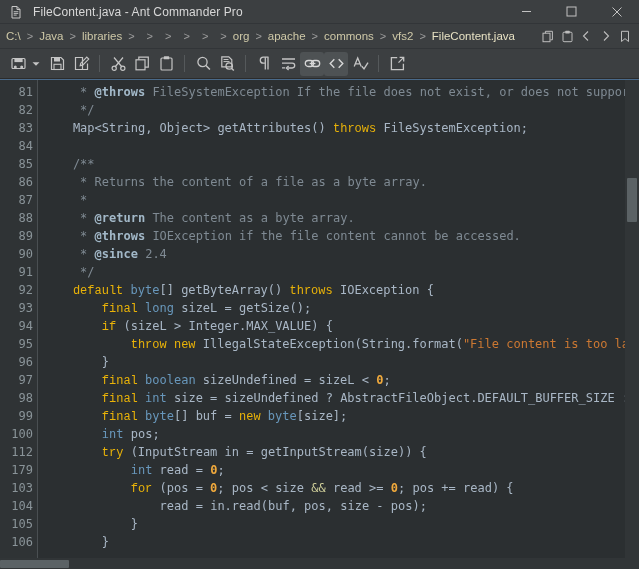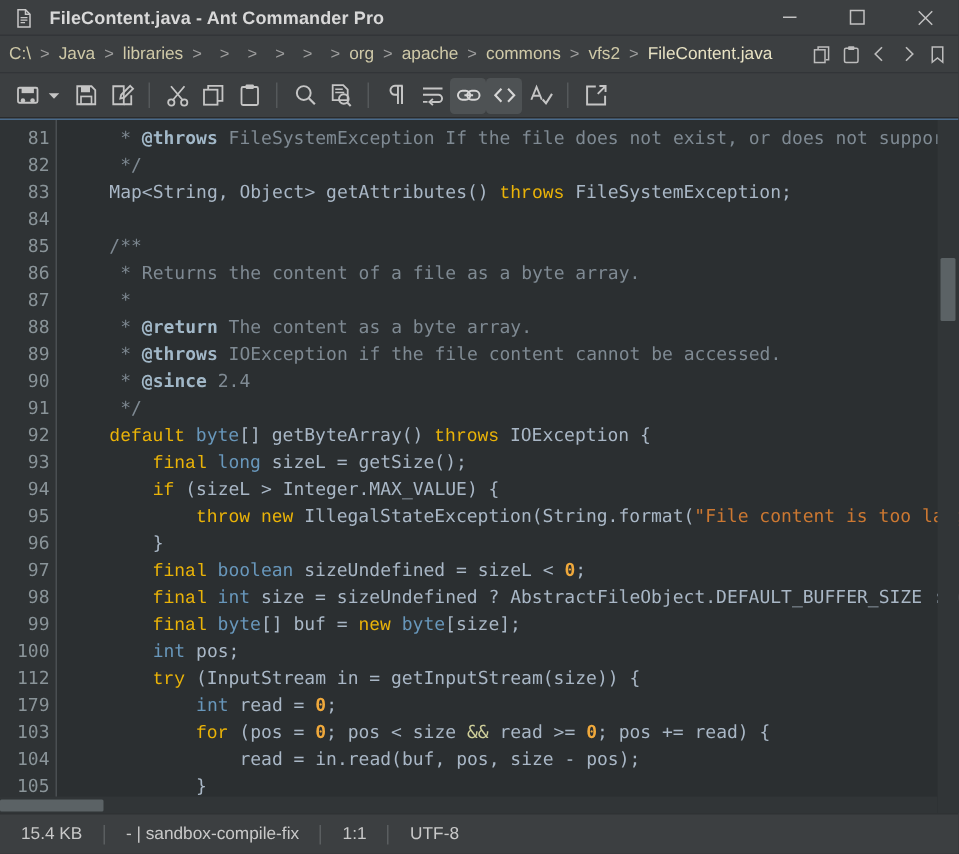--- a/index.html
+++ b/index.html
@@ -26,21 +26,21 @@
     border-bottom: 1px solid #323538;
   }
   .title-icon {
     width: 14px; height: 14px; flex: 0 0 14px;
     margin-right: 10px;
     position: relative;
   }
   .title-icon svg { display: block; }
   .title-text {
     color: #d8d8d8; font-size: 12px;
-    white-space: nowrap; letter-spacing: .1px; font-weight: bold;
+    white-space: nowrap; letter-spacing: .1px;
   }
   .titlebar-spacer { flex: 1 1 auto; }
   .wbtns { display: flex; height: 24px; }
   .wbtn {
     width: 45px; height: 24px;
     display: flex; align-items: center; justify-content: center;
   }
   .wbtn svg { display: block; }
 
   
@@ -396,23 +396,14 @@
       <div class="code" id="code"><div class="line"><span class="cmt">     * </span><span class="cmt-tag">@throws</span><span class="cmt"> FileSystemException If the file does not exist, or does not support at</span></div><div class="line"><span class="cmt">     */</span></div><div class="line"><span class="id">    Map&lt;String, Object&gt; getAttributes() </span><span class="kw">throws</span><span class="id"> FileSystemException;</span></div><div class="line">&nbsp;</div><div class="line"><span class="cmt">    /**</span></div><div class="line"><span class="cmt">     * Returns the content of a file as a byte array.</span></div><div class="line"><span class="cmt">     *</span></div><div class="line"><span class="cmt">     * </span><span class="cmt-tag">@return</span><span class="cmt"> The content as a byte array.</span></div><div class="line"><span class="cmt">     * </span><span class="cmt-tag">@throws</span><span class="cmt"> IOException if the file content cannot be accessed.</span></div><div class="line"><span class="cmt">     * </span><span class="cmt-tag">@since</span><span class="cmt"> 2.4</span></div><div class="line"><span class="cmt">     */</span></div><div class="line"><span class="id">    </span><span class="kw">default</span><span class="id"> </span><span class="type">byte</span><span class="id">[] getByteArray() </span><span class="kw">throws</span><span class="id"> IOException {</span></div><div class="line"><span class="id">        </span><span class="kw">final</span><span class="id"> </span><span class="type">long</span><span class="id"> sizeL = getSize();</span></div><div class="line"><span class="id">        </span><span class="kw">if</span><span class="id"> (sizeL &gt; Integer.MAX_VALUE) {</span></div><div class="line"><span class="id">            </span><span class="kw">throw</span><span class="id"> </span><span class="kw">new</span><span class="id"> IllegalStateException(String.format(</span><span class="str">"File content is too large </span></div><div class="line"><span class="id">        }</span></div><div class="line"><span class="id">        </span><span class="kw">final</span><span class="id"> </span><span class="type">boolean</span><span class="id"> sizeUndefined = sizeL &lt; </span><span class="num">0</span><span class="id">;</span></div><div class="line"><span class="id">        </span><span class="kw">final</span><span class="id"> </span><span class="type">int</span><span class="id"> size = sizeUndefined ? AbstractFileObject.DEFAULT_BUFFER_SIZE : (in</span></div><div class="line"><span class="id">        </span><span class="kw">final</span><span class="id"> </span><span class="type">byte</span><span class="id">[] buf = </span><span class="kw">new</span><span class="id"> </span><span class="type">byte</span><span class="id">[size];</span></div><div class="line"><span class="id">        </span><span class="type">int</span><span class="id"> pos;</span></div><div class="line"><span class="id">        </span><span class="kw">try</span><span class="id"> (InputStream in = getInputStream(size)) {</span></div><div class="line"><span class="id">            </span><span class="type">int</span><span class="id"> read = </span><span class="num">0</span><span class="id">;</span></div><div class="line"><span class="id">            </span><span class="kw">for</span><span class="id"> (pos = </span><span class="num">0</span><span class="id">; pos &lt; size </span><span class="op">&amp;&amp;</span><span class="id"> read &gt;= </span><span class="num">0</span><span class="id">; pos += read) {</span></div><div class="line"><span class="id">                read = in.read(buf, pos, size - pos);</span></div><div class="line"><span class="id">            }</span></div><div class="line"><span class="id">        }</span></div></div>
     </div>
     <div class="vscroll">
       <div class="vthumb" id="vthumb" style="top: 20%; height: 9%;"></div>
     </div>
     <div class="hscroll">
       <div class="hthumb" id="hthumb" style="left: 0%; width: 11%;"></div>
     </div>
   </div>
 
-  <div class="statusbar">
-    <span class="st-item">15.4 KB</span>
-    <span class="st-sep"></span>
-    <span class="st-item">- | sandbox-compile-fix</span>
-    <span class="st-sep"></span>
-    <span class="st-item">1:1</span>
-    <span class="st-sep"></span>
-    <span class="st-item">UTF-8</span>
-  </div>
 
 </div>
 
 </body></html>

